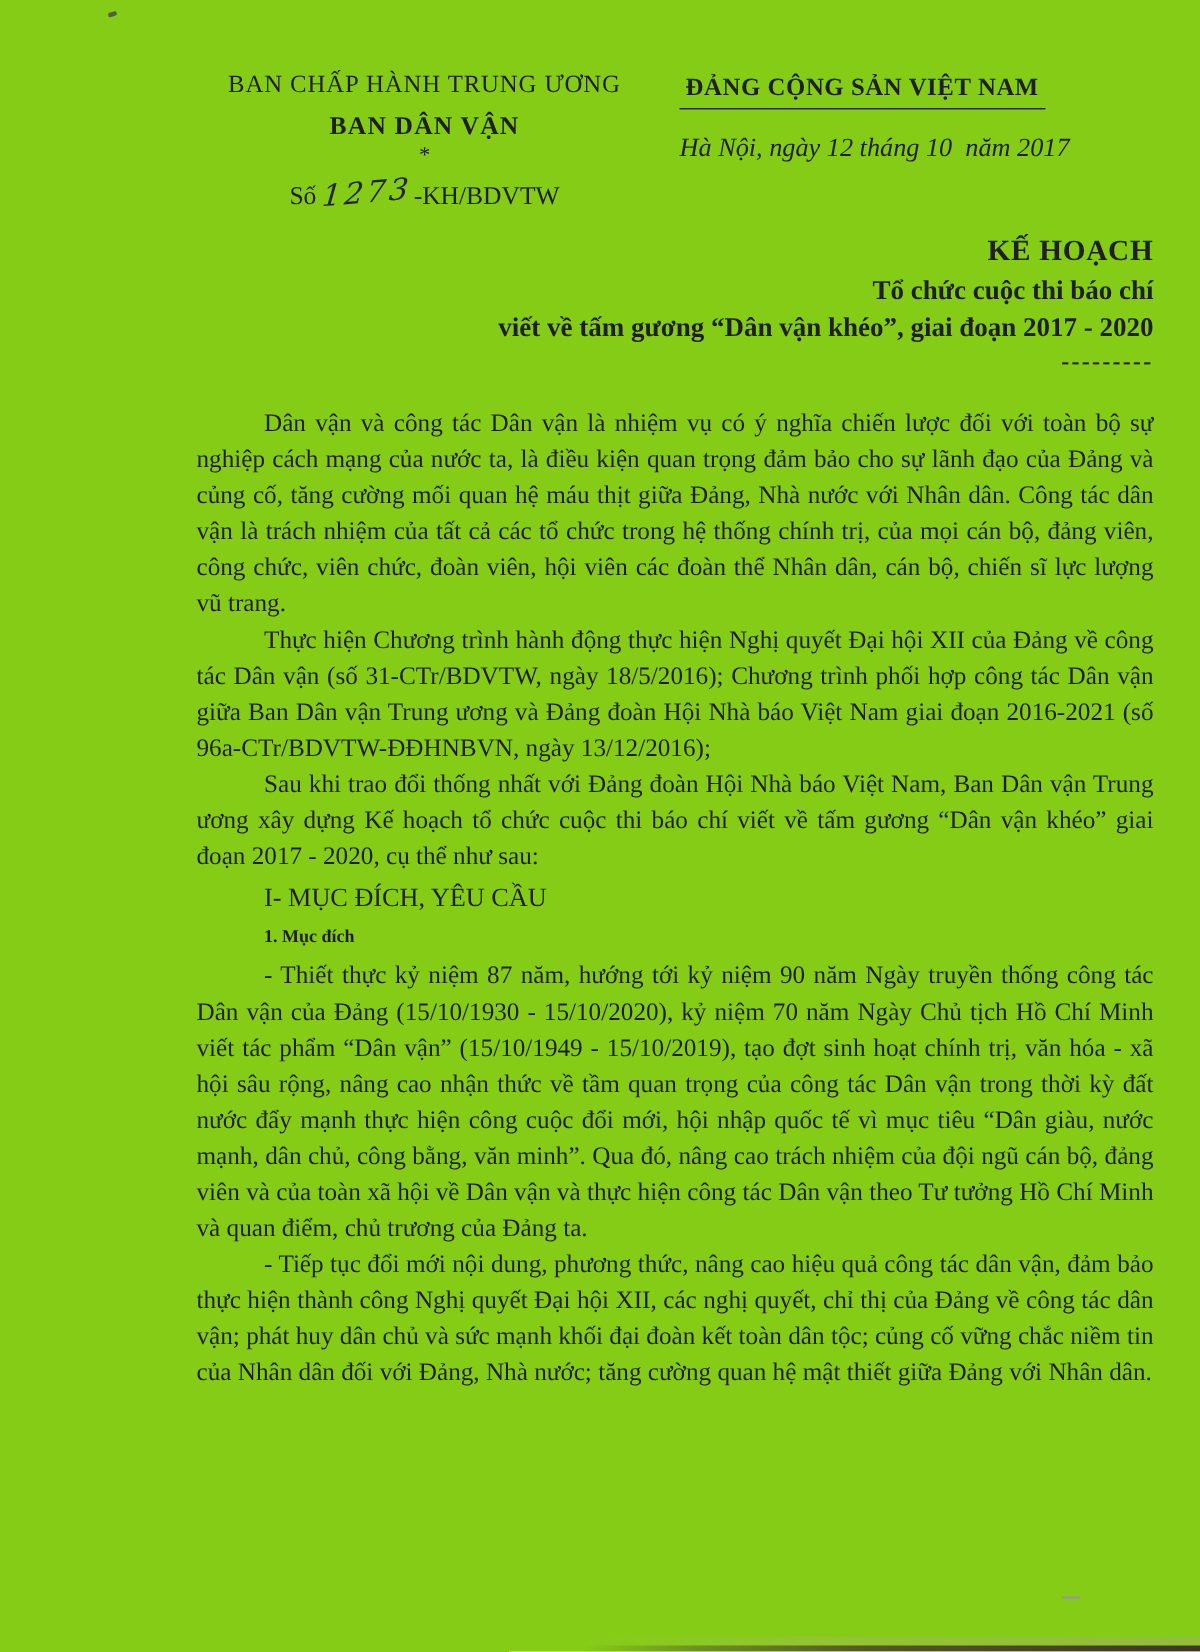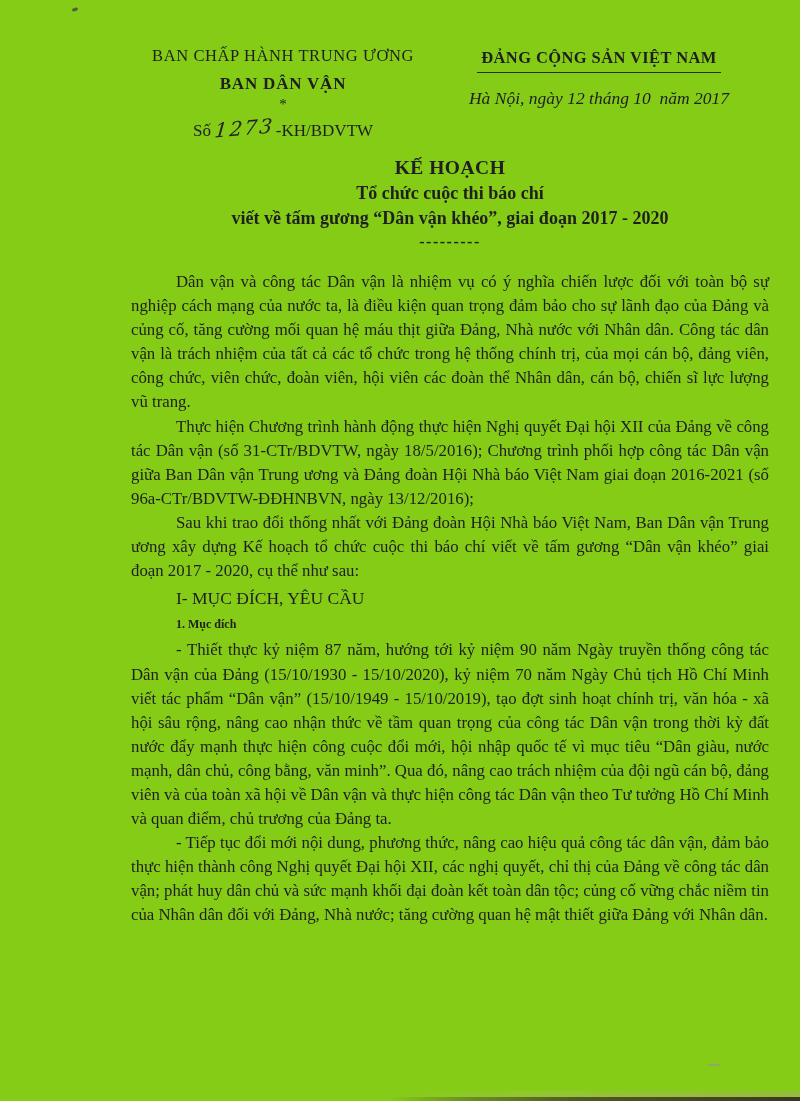--- a/index.html
+++ b/index.html
@@ -24,36 +24,35 @@
   .doc-number .hand {
     display:inline-block;
     font-family:"DejaVu Serif",serif;
     font-style:italic; font-size:20px; letter-spacing:2px;
     transform:skewX(-10deg) rotate(-5deg);
     color:#26241f; margin:0 2px 0 4px; position:relative; top:-1px;
   }
 
   .header-right {
     position:absolute; top:48px; left:453px; width:292px;
-    text-align:center;
   }
   .national-motto {
     display:inline-block;
     font-size:16.5px; font-weight:bold; letter-spacing:0.4px;
     border-bottom:1.6px solid #2b2b2b; padding:0 4px 4px;
     white-space:nowrap;
   }
   .place-date {
     margin-top:15px; font-style:italic; font-size:17.5px; white-space:nowrap;
   }
 
   
   .title-block {
     position:absolute; top:155px; left:131px; width:638px;
-    text-align:center; line-height:1.35;
+    text-align:right; line-height:1.35;
   }
   .title-doc-type { font-size:19.5px; font-weight:bold; letter-spacing:0.5px; }
   .title-line     { font-size:18px;   font-weight:bold; }
   .title-divider  { font-size:16px;   font-weight:bold; letter-spacing:1.5px; margin-top:1px; }
 
   
   .body-text {
     position:absolute; top:270px; left:131px; width:638px;
     font-size:16.8px; line-height:24.1px;
     text-align:justify;

